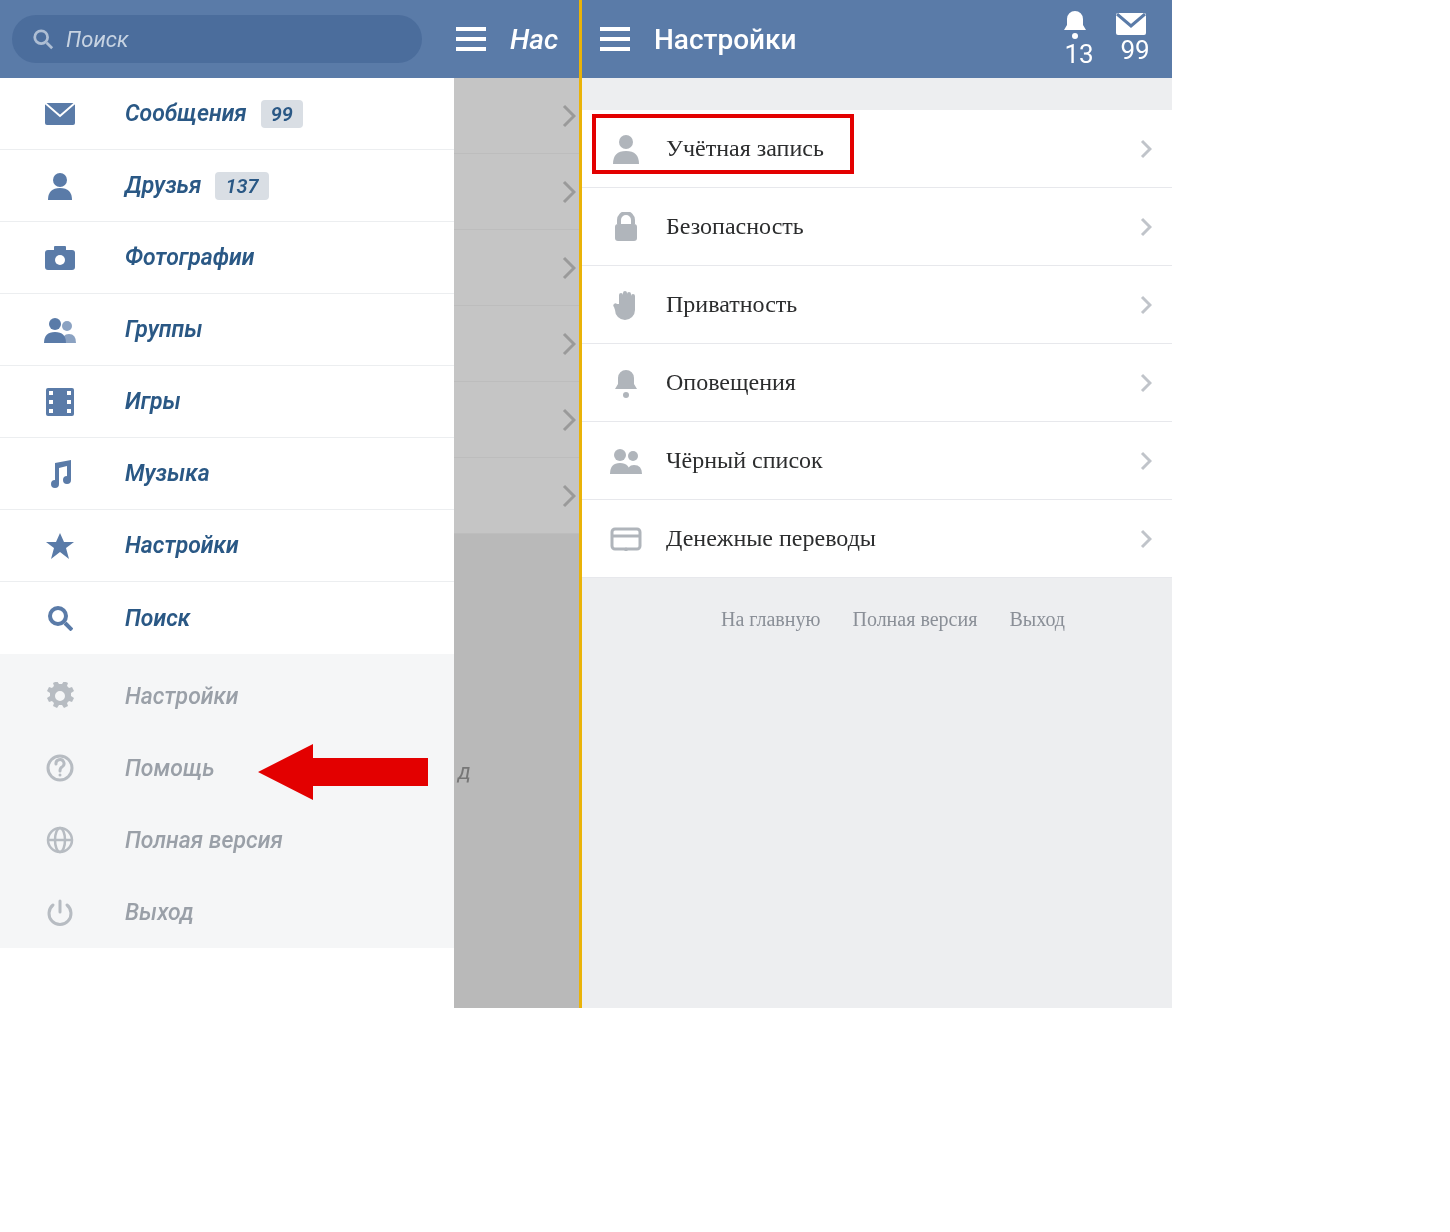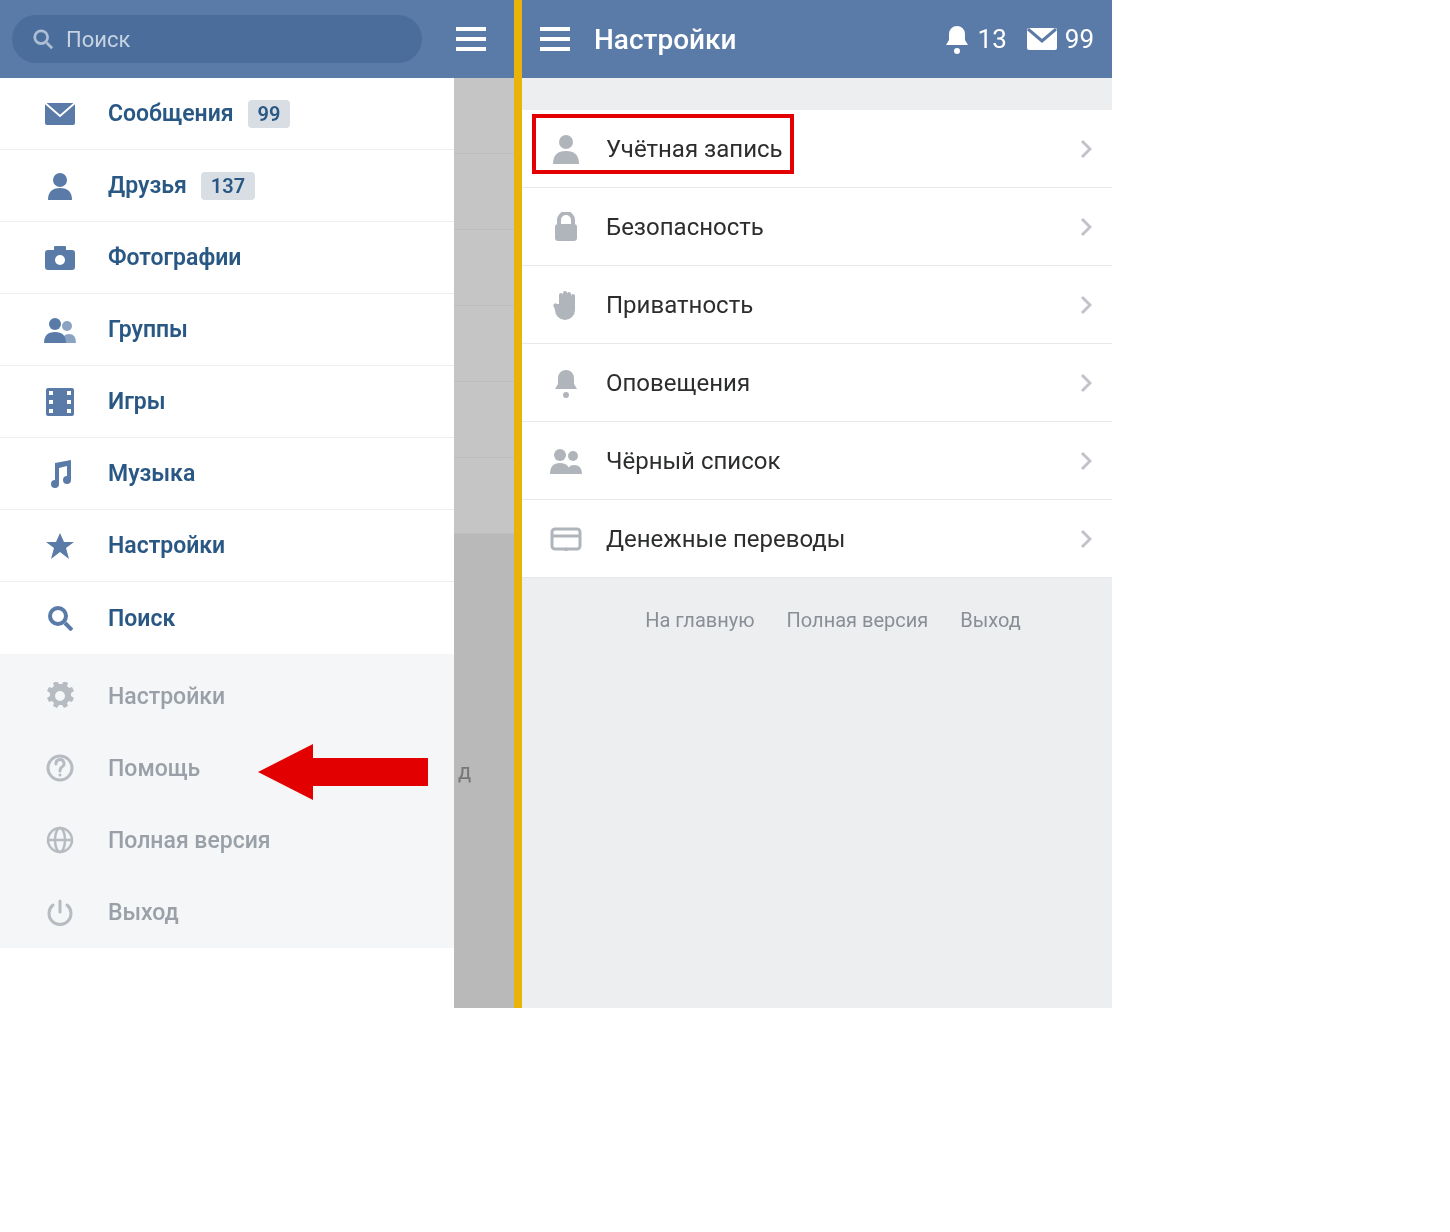--- a/index.html
+++ b/index.html
@@ -13,21 +13,21 @@
   .container {
     display: flex;
     width: 1186px;
     height: 1008px;
   }
   .pane {
     position: relative;
     height: 1008px;
     overflow: hidden;
   }
-  .pane-left { width: 522px; border-right: 8px solid #eab308; }
+  .pane-left { width: 582px; border-right: 3px solid #eab308; font-style: italic; }
   .pane-right { width: 590px; }
 
   
   .header {
     background: #5a7ba8;
     height: 78px;
     display: flex;
     align-items: center;
     color: #fff;
   }
@@ -57,20 +57,21 @@
   .header-right .hamburger { margin-left: 0; }
   .header-right .header-title { flex: 0 0 auto; }
   .header-spacer { flex: 1; }
   .header-ind {
     display: flex;
     align-items: center;
     color: #fff;
     font-size: 26px;
     font-weight: 400;
     margin-left: 20px;
+    flex-direction: column;
   }
   .header-ind .icon { margin-right: 8px; }
 
   
   .menu-scroll {
     width: 454px;
     background: #fff;
     height: calc(1008px - 78px);
     position: relative;
   }
@@ -111,21 +112,21 @@
     border-bottom: 1px solid #eceef0;
     cursor: pointer;
   }
   .menu-item .mi-icon {
     width: 36px;
     display: flex;
     justify-content: center;
     color: #5a7ba8;
   }
   .menu-item .mi-label {
-    margin-left: 30px;
+    margin-left: 47px;
     color: #2a5885;
     font-size: 23px;
     font-weight: 600;
   }
   .menu-item.gray .mi-icon { color: #b7bcc2; }
   .menu-item.gray .mi-label { color: #9aa0a8; font-weight: 500; }
   .menu-item.gray { border-bottom: none; }
   .badge {
     background: #d9dee4;
     color: #2a5885;
@@ -141,21 +142,21 @@
   .red-arrow {
     position: absolute;
     left: 258px;
     top: 740px;
     width: 170px;
     height: 64px;
     pointer-events: none;
   }
 
   
-  .settings-wrap { background: #edeef0; height: calc(1008px - 78px); }
+  .settings-wrap { background: #edeef0; height: calc(1008px - 78px); font-family: Liberation Serif, serif; }
   .settings-gap { height: 32px; background: #edeef0; }
   .settings-list { background: #fff; }
   .settings-item {
     display: flex;
     align-items: center;
     height: 78px;
     padding: 0 20px 0 24px;
     border-bottom: 1px solid #e7e8ec;
     cursor: pointer;
   }

